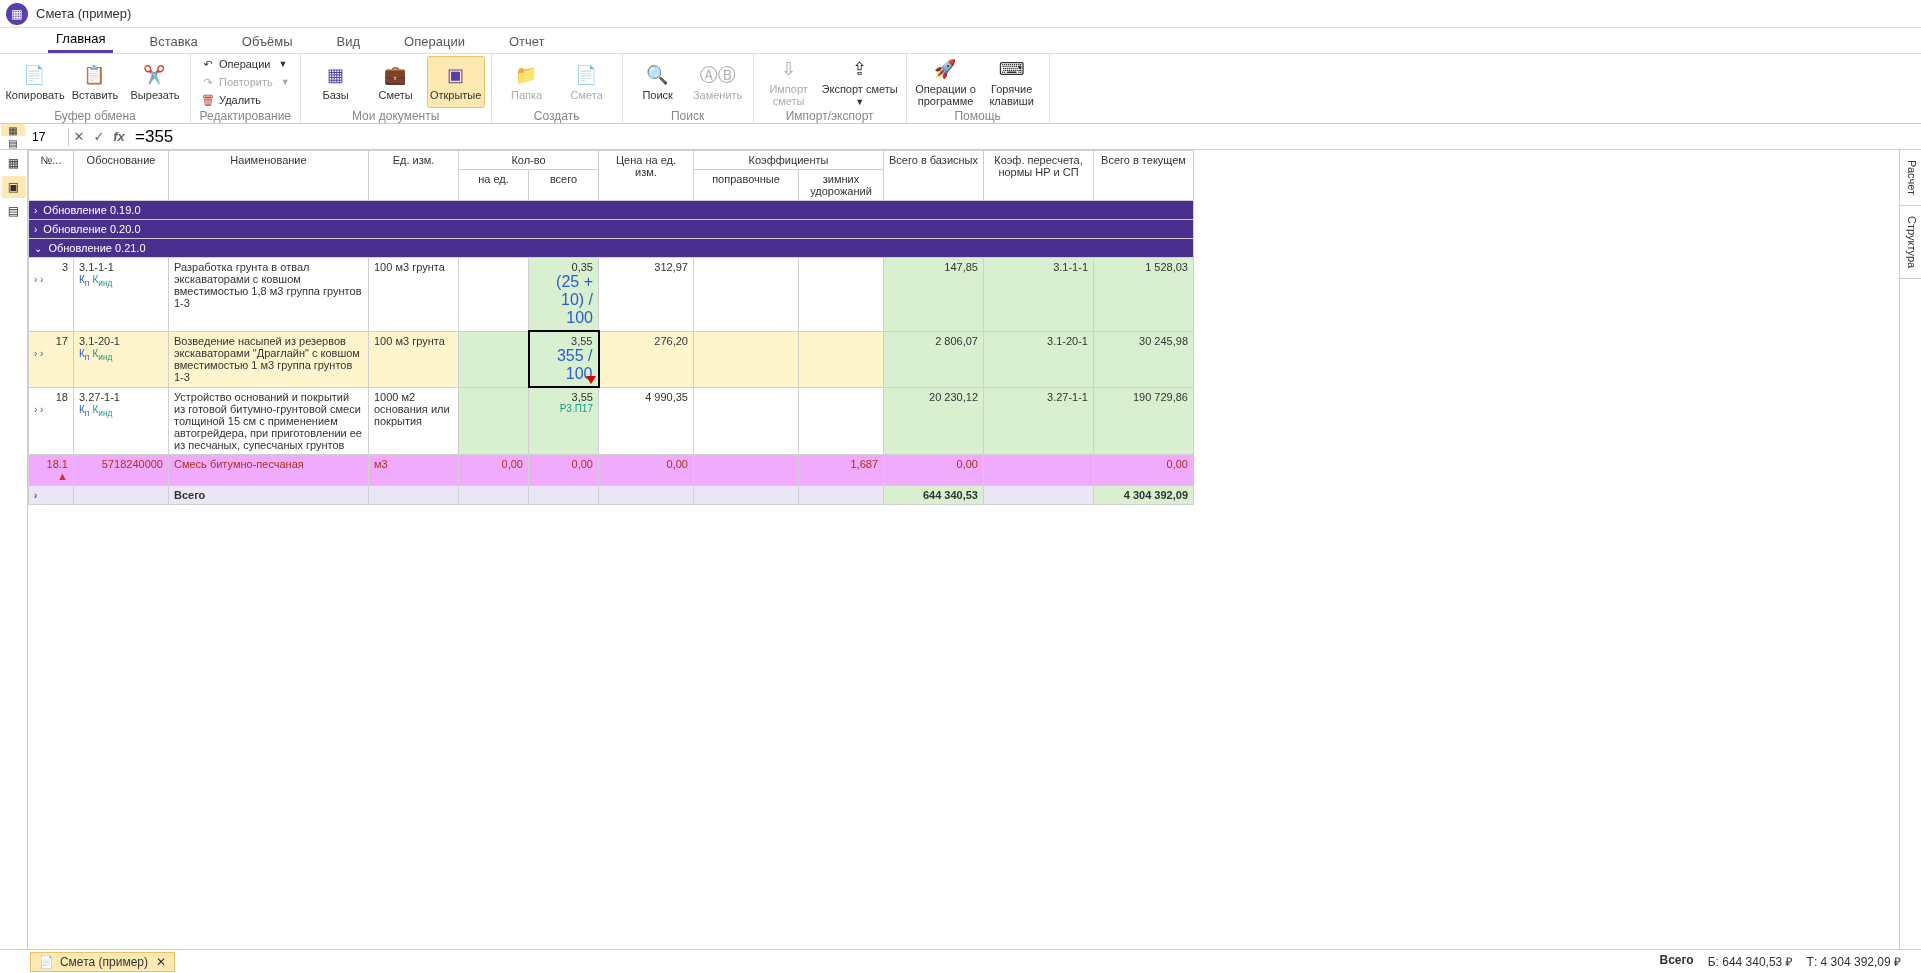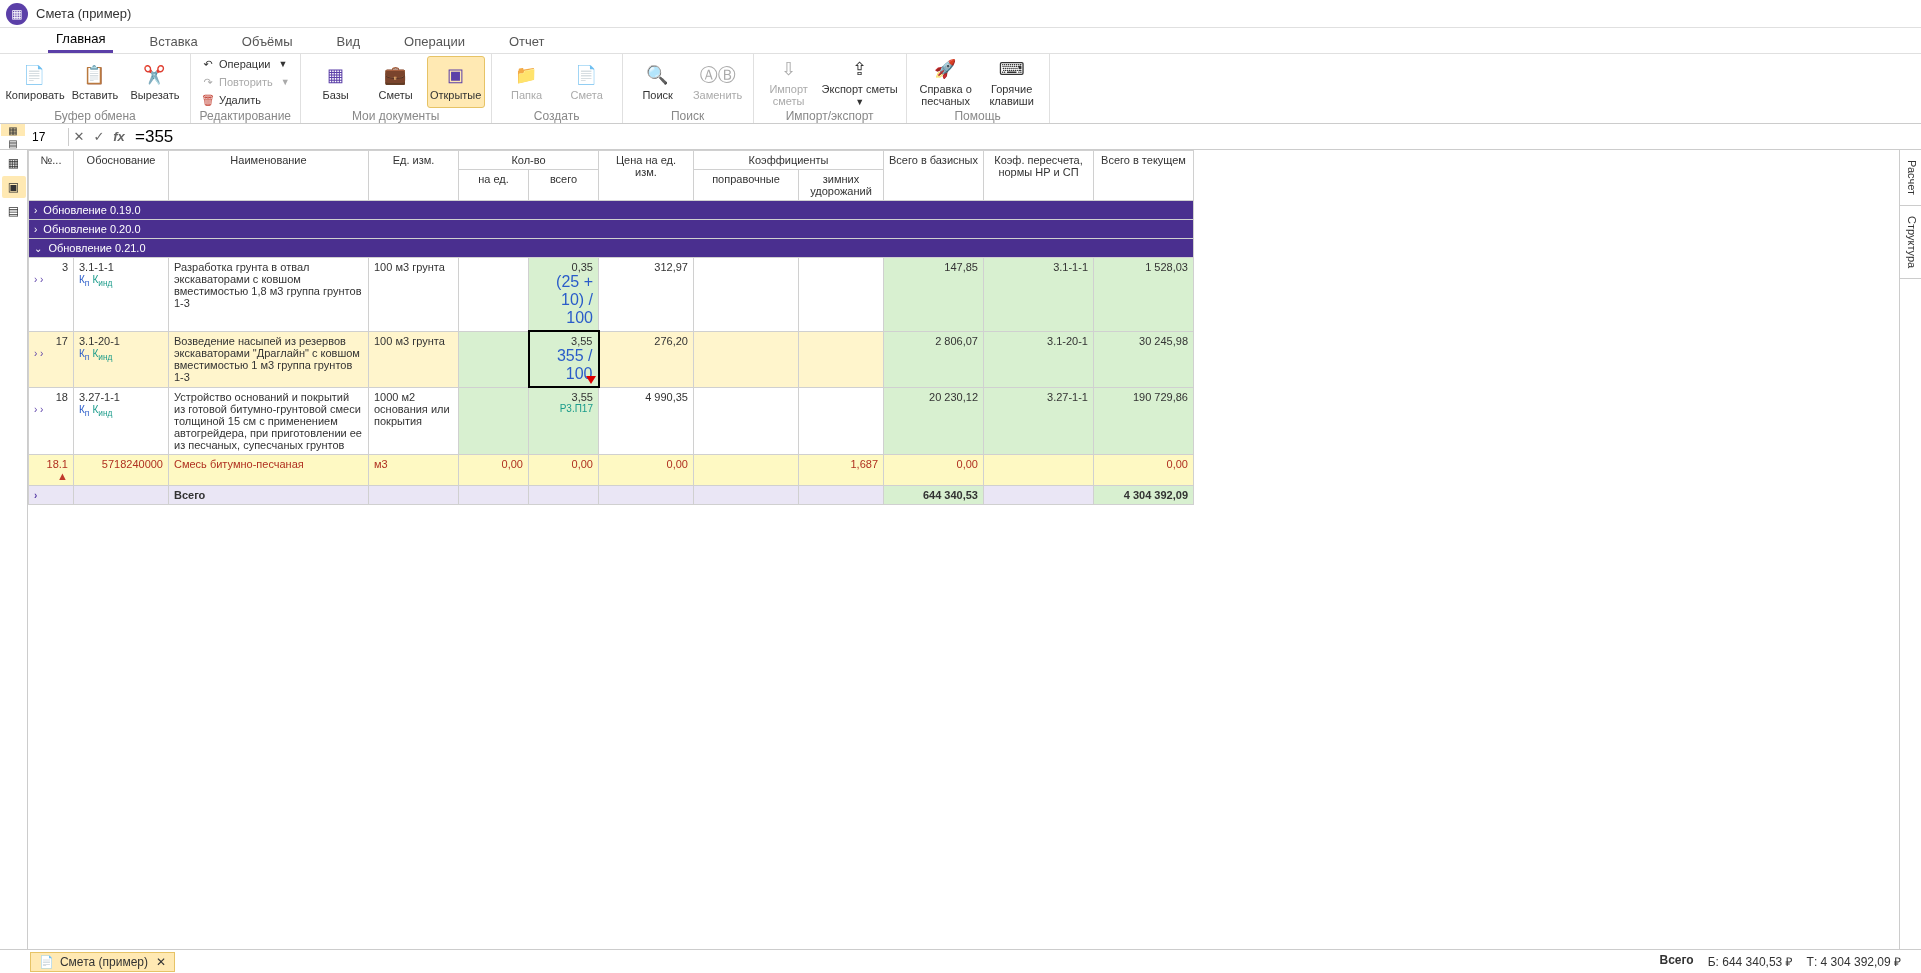--- a/index.html
+++ b/index.html
@@ -49,21 +49,21 @@
 col.c-zim { width: 85px; }
 col.c-base { width: 100px; }
 col.c-coef { width: 110px; }
 col.c-cur { width: 100px; }
 .group-row td { background: #4a2f8f; color: #fff; font-weight: 500; cursor: pointer; }
 .group-row .garrow { margin-right: 6px; font-size: 10px; }
 .row-sel td { background: #fff5cc; }
 .cell-green { background: #d8f0d0 !important; }
 .cell-edit { background: #d8f0d0 !important; border: 2px solid #000 !important; position: relative; }
 .red-tri { position: absolute; right: 2px; bottom: 2px; width: 0; height: 0; border-left: 5px solid transparent; border-right: 5px solid transparent; border-top: 8px solid #d00; }
-.row-mat td { background: #fef9c3; color: #b03020; }
+.row-mat td { background: #f0abfc; color: #b03020; }
 .row-total td { background: #eae6f5; font-weight: 600; }
 .num-cell { text-align: right; }
 .sub-blue { color: #2a5cc9; font-size: 16px; }
 .sub-teal { color: #1a9b8a; font-size: 10px; }
 .warn-icon { color: #c0392b; font-size: 11px; }
 .row-exp { color: #5b3fa8; font-size: 10px; cursor: pointer; }
 .footer { display: flex; align-items: center; height: 24px; border-top: 1px solid #ccc; }
 .doctab { display: flex; align-items: center; background: #ffe9b3; border: 1px solid #e6c366; padding: 2px 8px; margin-left: 30px; font-size: 12px; cursor: pointer; }
 .doctab .x { margin-left: 8px; cursor: pointer; font-size: 12px; }
 .footer-right { margin-left: auto; display: flex; gap: 14px; padding-right: 20px; font-size: 12px; }
@@ -178,21 +178,21 @@
             <div class="ribbon-icon">⇪</div>
             <span><span>Экспорт сметы</span> <span style="font-size:9px">▼</span></span>
           </div>
       </div>
       <div class="ribbon-group-label">Импорт/экспорт</div>
     </div>
     <div class="ribbon-group">
       <div class="ribbon-row">
         <div class="ribbon-btn-large" style="width:66px">
             <div class="ribbon-icon" style="color:#5b3fa8">🚀</div>
-            <span style="line-height:1.1">Справка о песчаных</span>
+            <span style="line-height:1.1">Операции о программе</span>
           </div>
         <div class="ribbon-btn-large" style="width:62px">
             <div class="ribbon-icon">⌨</div>
             <span style="line-height:1.1">Горячие клавиши</span>
           </div>
       </div>
       <div class="ribbon-group-label">Помощь</div>
     </div>
   </div>
 

